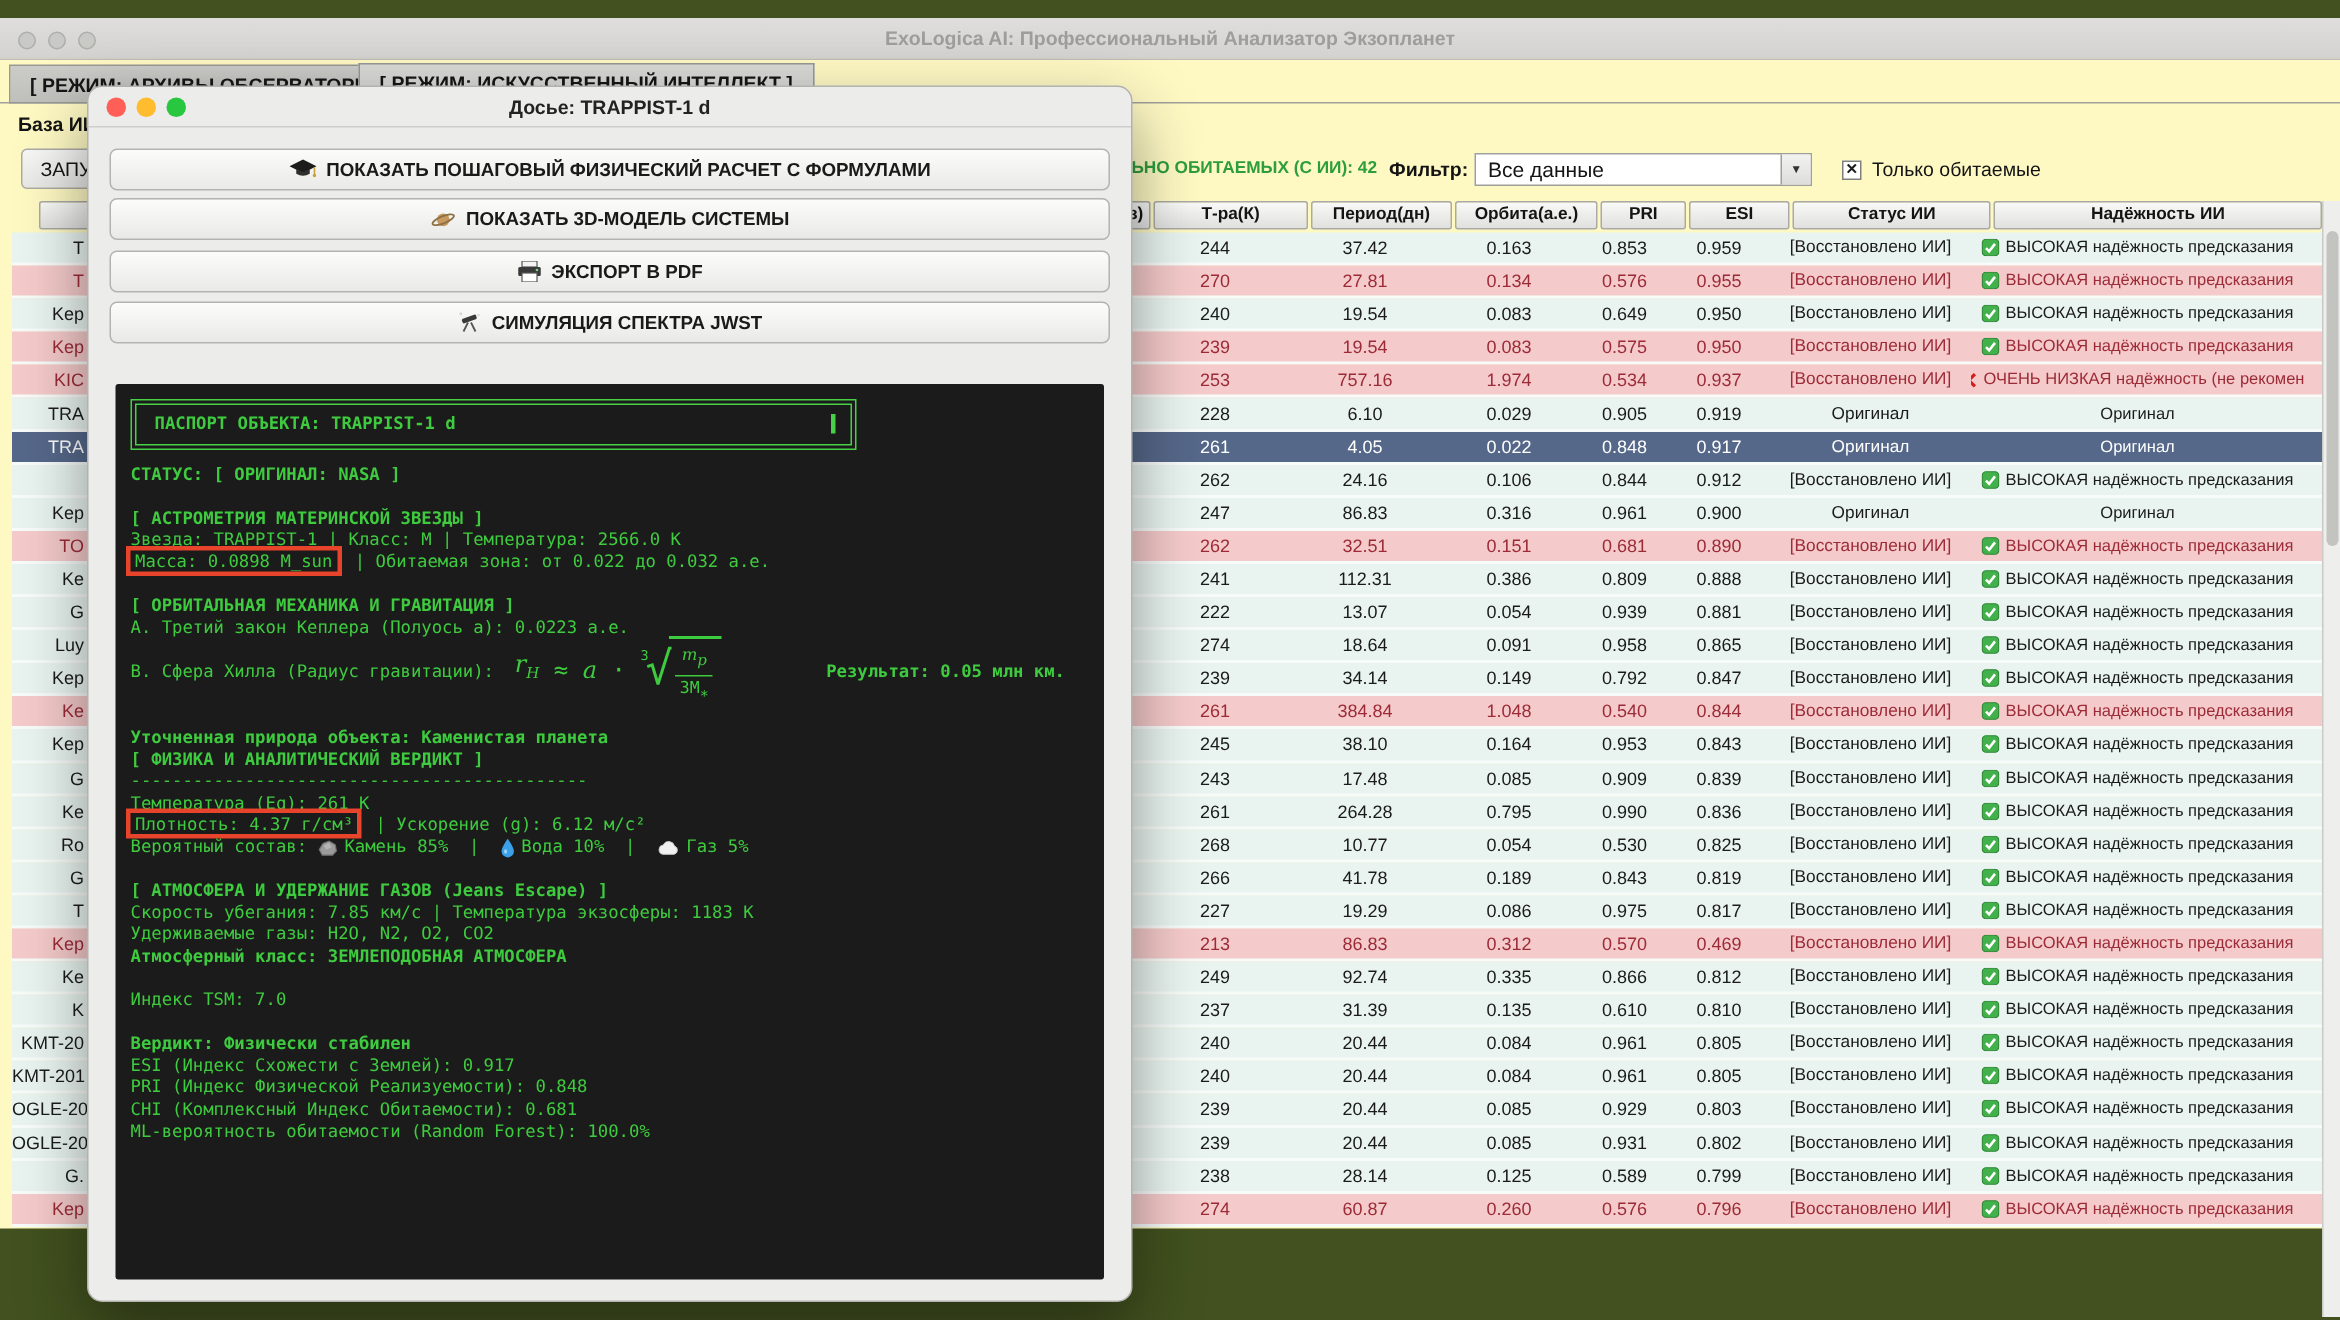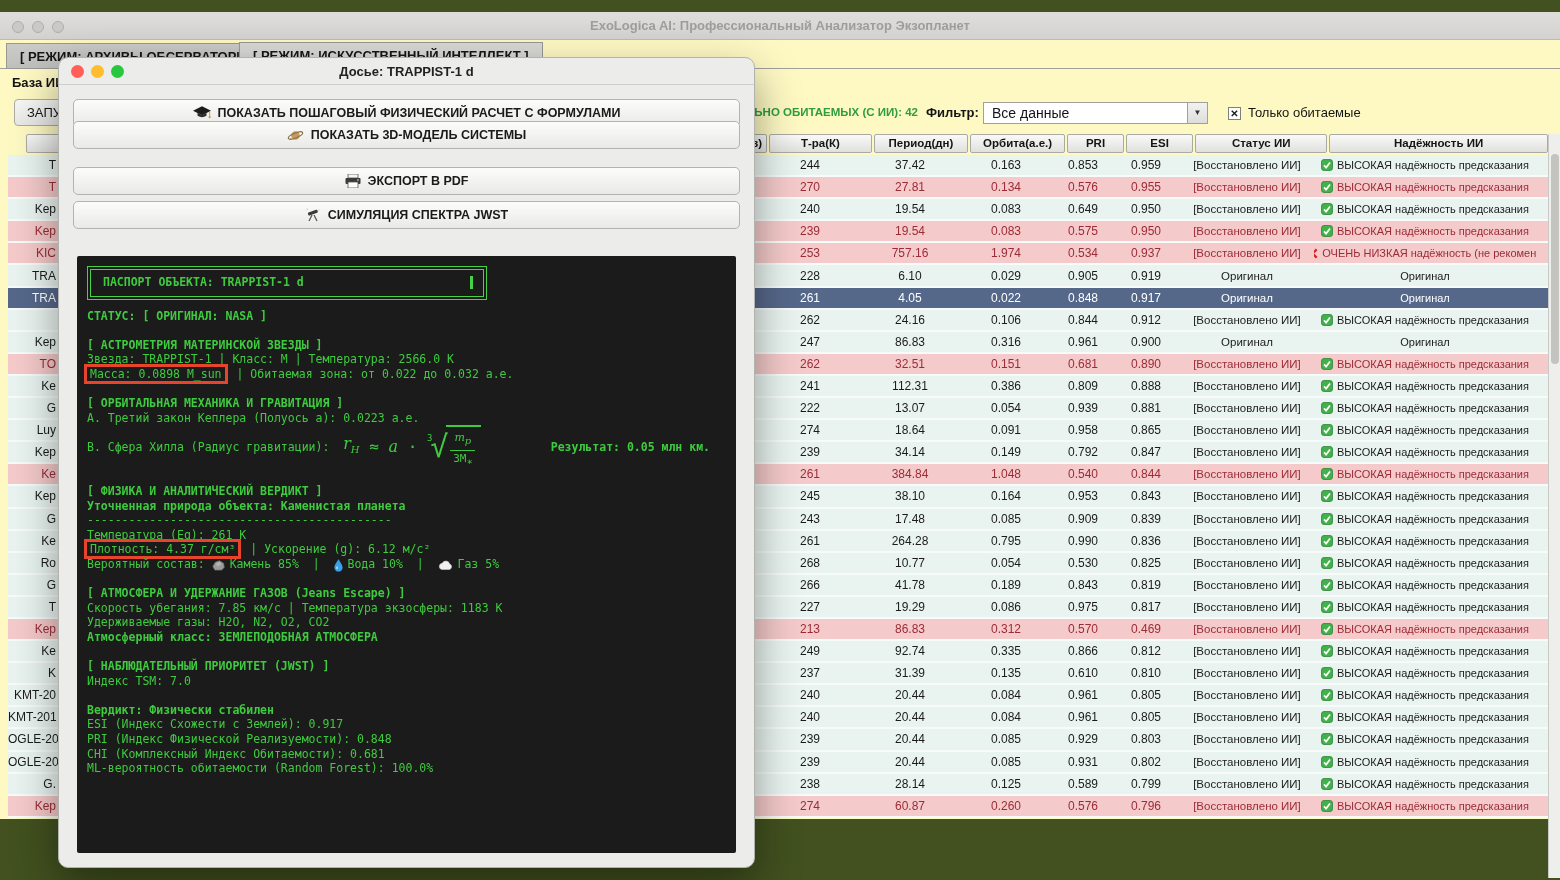--- a/index.html
+++ b/index.html
@@ -71,29 +71,29 @@
   .m-titlebar { position:absolute; left:0; top:0; width:100%; height:27px; border-bottom:1px solid #cecdcb; }
   .m-title { position:absolute; left:0; right:0; top:6px; text-align:center; font-size:13px; font-weight:700; color:#222; }
   .m-dot { position:absolute; top:7px; width:13px; height:13px; border-radius:50%; }
   .m-dot.red{ left:12px; background:#ff5f57; } .m-dot.yellow{ left:32px; background:#febc2e; }
   .m-dot.green{ left:52px; background:#29c73f; }
 
   .mbtn { position:absolute; left:14px; width:667px; height:28px;
           background:linear-gradient(#fcfcfb,#e9e9e7); border:1px solid #b3b3b0; border-radius:5px;
           display:flex; align-items:center; justify-content:center; gap:7px;
           font-size:12.5px; font-weight:700; color:#1a1a1a; }
-  .mbtn.b1{ top:41px; } .mbtn.b2{ top:63px; } .mbtn.b3{ top:109px; } .mbtn.b4{ top:143px; }
+  .mbtn.b1{ top:41px; } .mbtn.b2{ top:74px; } .mbtn.b3{ top:109px; } .mbtn.b4{ top:143px; }
 
   .terminal { position:absolute; left:18px; top:198px; width:659px; height:597px; background:#1b1b1b;
               border-radius:2px; padding:10px 0 0 10px; overflow:hidden;
               font-family:"DejaVu Sans Mono", monospace; font-size:11.5px; line-height:14.6px; color:#3fcb3f; }
   .t-line { white-space:pre; }
   .t-line.bold { font-weight:700; }
   .t-blank { height:14.6px; }
-  .passport { width:400px; border:4px double #46d146; padding:5px 10px 6px 12px; display:flex;
+  .passport { width:484px; border:4px double #46d146; padding:5px 10px 6px 12px; display:flex;
               align-items:center; font-weight:700; margin-bottom:9px; }
   .cursor { width:3px; height:13px; background:#46d146; margin-left:auto; }
   .redbox { display:inline-block; border:3px solid #e8432b; padding:0 3px;
             margin:-3px 2px -3px -3px; line-height:14px; }
   .formula-line { display:flex; align-items:center; height:44px; white-space:pre; }
   .fx { font-size:16px; display:inline-flex; align-items:center; }
   .fvar { font-family:"DejaVu Serif", serif; font-style:italic; }
   .fsub { font-size:10px; vertical-align:sub; }
   .rsign { font-size:30px; font-weight:400; line-height:28px; margin:0 -2px 0 2px; }
   .ridx { font-size:9px; position:relative; top:-9px; margin-right:-4px; }
@@ -756,41 +756,40 @@
       <div class="t-line bold">СТАТУС: [ ОРИГИНАЛ: NASA ]</div>
       <div class="t-blank"></div>
       <div class="t-line bold">[ АСТРОМЕТРИЯ МАТЕРИНСКОЙ ЗВЕЗДЫ ]</div>
       <div class="t-line">Звезда: TRAPPIST-1 | Класс: M | Температура: 2566.0 K</div>
       <div class="t-line"><div class="redbox">Масса: 0.0898 M_sun</div><div style="display: inline;"> | Обитаемая зона: от 0.022 до 0.032 а.е.</div></div>
       <div class="t-blank"></div>
       <div class="t-line bold">[ ОРБИТАЛЬНАЯ МЕХАНИКА И ГРАВИТАЦИЯ ]</div>
       <div class="t-line">A. Третий закон Кеплера (Полуось a): 0.0223 а.е.</div>
       <div class="formula-line"><div style="display: inline;">B. Сфера Хилла (Радиус гравитации):  </div><div class="fx"><span class="fvar">r<sub class="fsub">H</sub></span><span> ≈ </span><span class="fvar">a</span><span> · </span><span class="ridx">3</span><span class="rsign">√</span><span class="rbody"><span class="frac"><span class="num fvar">m<sub class="fsub">p</sub></span><span class="den">3M<sub class="fsub">∗</sub></span></span></span></div><div class="fresult">Результат: 0.05 млн км.</div></div>
       <div class="t-blank"></div>
+      <div class="t-line bold">Уточненная природа объекта: Каменистая планета</div>
       <div class="t-line bold">[ ФИЗИКА И АНАЛИТИЧЕСКИЙ ВЕРДИКТ ]</div>
-      <div class="t-line bold">Уточненная природа объекта: Каменистая планета</div>
       <div class="t-line">--------------------------------------------</div>
       <div class="t-line">Температура (Eq): 261 K</div>
       <div class="t-line"><div class="redbox">Плотность: 4.37 г/см³</div><div style="display: inline;"> | Ускорение (g): 6.12 м/с²</div></div>
       <div class="t-line" style="display: flex; align-items: center;"><div style="display: inline;">Вероятный состав: </div><div class="comp-item"><span style="display: inline-flex;"><svg width="13" height="11" viewBox="0 0 14 12">
               <polygon points="3,11 0.8,7 3.5,2.5 8,0.8 12.5,3.5 13.3,8 10.5,11" fill="#9b9b9b" stroke="#6f6f6f" stroke-width="0.8"></polygon>
               <polygon points="4,4 8,2 10,5 6,7" fill="#b5b5b5"></polygon>
             </svg></span><div style="display: inline;">Камень 85%</div></div><div>  |  </div><div class="comp-item"><span style="display: inline-flex;"><svg width="9" height="13" viewBox="0 0 10 14">
               <path d="M5 0 C5 0 9.6 6.2 9.6 9.2 A4.6 4.6 0 0 1 0.4 9.2 C0.4 6.2 5 0 5 0 Z" fill="#3aa0e8"></path>
               <ellipse cx="3.4" cy="9.4" rx="1.1" ry="1.7" fill="#9fd4f7"></ellipse>
             </svg></span><div style="display: inline;">Вода 10%</div></div><div>  |  </div><div class="comp-item"><span style="display: inline-flex;"><svg width="15" height="10" viewBox="0 0 16 11">
               <path d="M4 10.5 A3.5 3.5 0 0 1 4.4 3.6 A4.4 4.4 0 0 1 12.6 4.4 A3.2 3.2 0 0 1 12.3 10.5 Z" fill="#f1f1f1" stroke="#c9c9c9" stroke-width="0.7"></path>
             </svg></span><div style="display: inline;">Газ 5%</div></div></div>
       <div class="t-blank"></div>
       <div class="t-line bold">[ АТМОСФЕРА И УДЕРЖАНИЕ ГАЗОВ (Jeans Escape) ]</div>
       <div class="t-line">Скорость убегания: 7.85 км/с | Температура экзосферы: 1183 K</div>
       <div class="t-line">Удерживаемые газы: H2O, N2, O2, CO2</div>
       <div class="t-line bold">Атмосферный класс: ЗЕМЛЕПОДОБНАЯ АТМОСФЕРА</div>
       <div class="t-blank"></div>
-      <div class="t-line bold">[ НАБЛЮДАТЕЛЬНЫЙ ПРИОРИТЕТ (JWST) ]</div>
       <div class="t-line">Индекс TSM: 7.0</div>
       <div class="t-blank"></div>
       <div class="t-line bold">Вердикт: Физически стабилен</div>
       <div class="t-line">ESI (Индекс Схожести с Землей): 0.917</div>
       <div class="t-line">PRI (Индекс Физической Реализуемости): 0.848</div>
       <div class="t-line">CHI (Комплексный Индекс Обитаемости): 0.681</div>
       <div class="t-line">ML-вероятность обитаемости (Random Forest): 100.0%</div>
     </div>
 </div>
 

